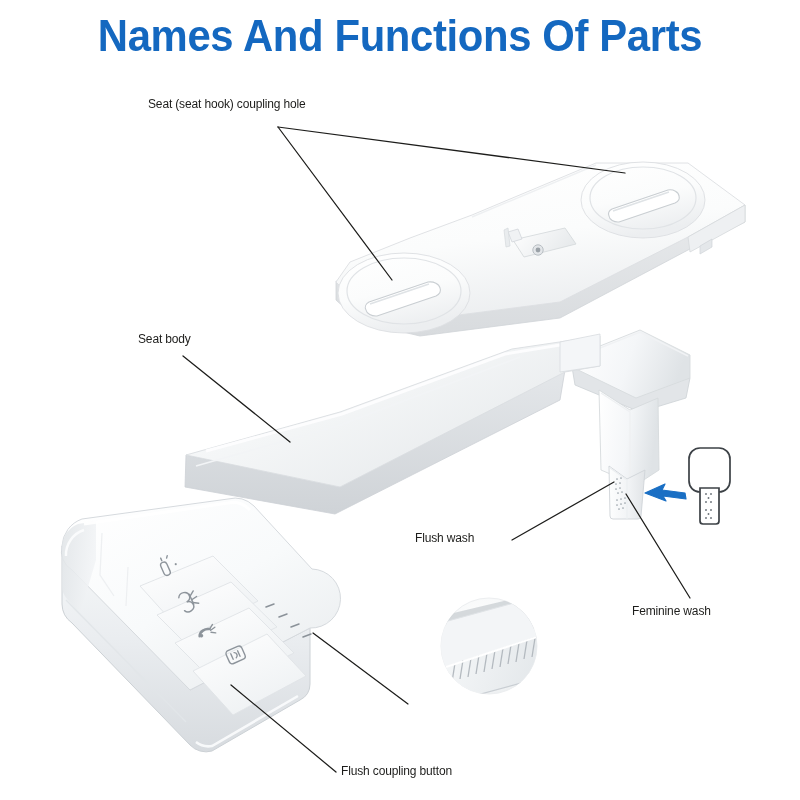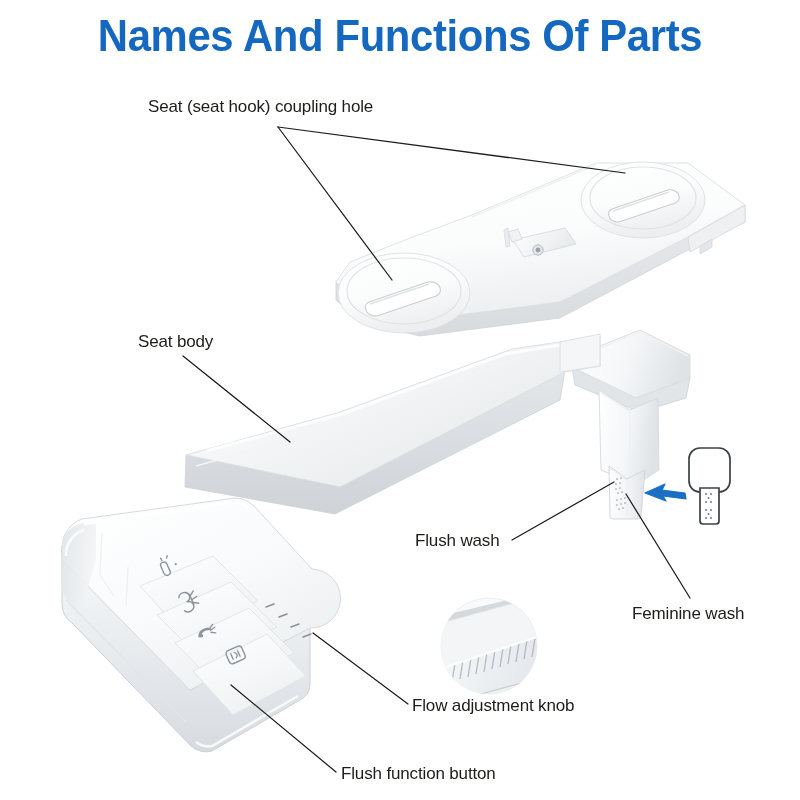--- a/index.html
+++ b/index.html
@@ -43,21 +43,21 @@
     transform: scaleX(0.93);
     transform-origin: 400px 0;
     line-height: 1.0;
     white-space: nowrap;
     user-select: none;
   }
   .callout {
     position: absolute;
     color: #1d1d1b;
     font-family: "Liberation Sans", sans-serif;
-    font-size: 17px;
+    font-size: 12px;
     font-weight: 400;
     line-height: 1.1;
     white-space: nowrap;
     letter-spacing: -0.15px;
     user-select: none;
   }
   .lbl-seat       { left: 148px; top:  98px; }
   .lbl-mainbody   { left: 138px; top: 333px; }
   .lbl-rear       { left: 415px; top: 532px; }
   .lbl-feminine   { left: 632px; top: 605px; }
@@ -353,17 +353,16 @@
   </svg>
 
   <div class="callout lbl-seat">Seat (seat hook) coupling hole</div>
 
   <div class="callout lbl-mainbody">Seat body</div>
 
   <div class="callout lbl-rear">Flush wash</div>
 
   <div class="callout lbl-feminine">Feminine wash</div>
 
-  <div class="callout lbl-flow">Flow adjustment knob</div>
-
-  <div class="callout lbl-flush">Flush function button</div>
+
+  <div class="callout lbl-flush">Flush coupling button</div>
 
 </div>
 
 </body></html>

